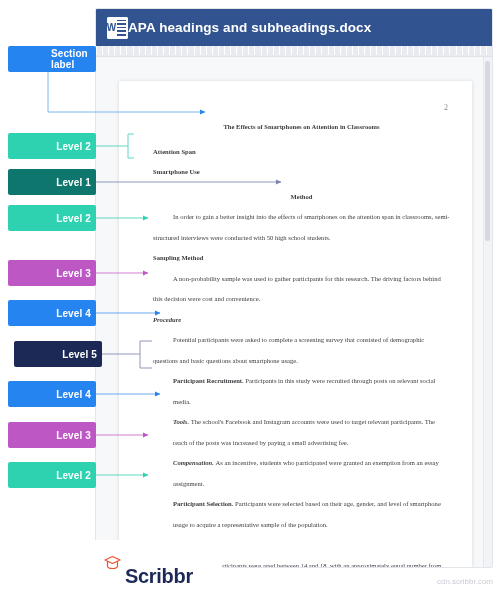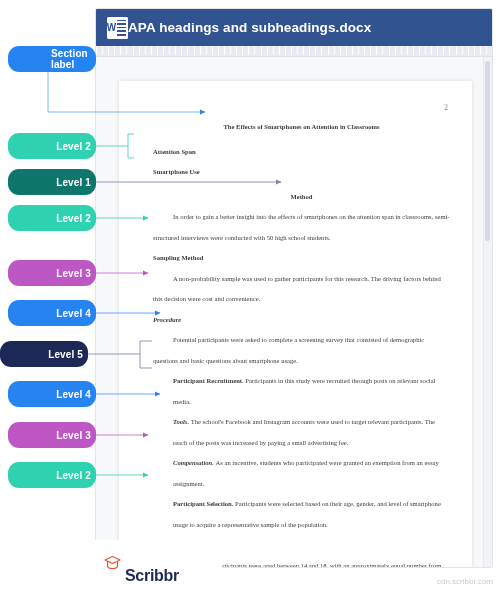--- a/index.html
+++ b/index.html
@@ -149,21 +149,21 @@
   .t-indent-bold { padding-left: 20px; font-weight: bold; }
   .t-indent-bold-italic { padding-left: 20px; font-weight: bold; font-style: italic; }
   .t-body { text-indent: 20px; }
   .t-run-normal { font-weight: normal; font-style: normal; }
   .sp-sm { height: 4px; }
 
   
   .chip {
     position: absolute;
     width: 88px; height: 26px;
-    border-radius: 11px;
+    border-radius: 2px;
     color: #ffffff;
     font-size: 10px;
     font-weight: bold;
     display: flex;
     align-items: center;
     justify-content: center;
     letter-spacing: 0.1px;
     z-index: 6;
     padding-left: 43px;
   }
@@ -184,21 +184,21 @@
     width: 134px; height: 44px;
     background: #ffffff;
     border-top-right-radius: 16px;
     display: flex;
     align-items: center;
     padding-left: 16px;
     z-index: 7;
   }
   .cap-icon { width: 17px; height: 15px; flex: 0 0 auto; margin-right: 4px; }
   .scribbr-word {
-    font-size: 16px;
+    font-size: 20px;
     font-weight: bold;
     color: #1c2957;
     letter-spacing: -0.3px;
     font-family: "Liberation Sans", sans-serif;
     margin-top: 28px;
   }
 
   .watermark {
     position: absolute;
     right: 8px; bottom: 14px;
@@ -410,21 +410,21 @@
       </div>
       <div class="chip" style="left: 8px; top: 205px; background: rgb(47, 210, 176);">
         <span>Level 2</span>
       </div>
       <div class="chip" style="left: 8px; top: 260px; background: rgb(188, 87, 196);">
         <span>Level 3</span>
       </div>
       <div class="chip" style="left: 8px; top: 300px; background: rgb(38, 132, 240);">
         <span>Level 4</span>
       </div>
-      <div class="chip" style="left: 0; top: 341px; background: rgb(28, 41, 87); align-items: center;">
+      <div class="chip" style="left: 14px; top: 341px; background: rgb(28, 41, 87); align-items: center;">
         <span>Level 5</span>
       </div>
       <div class="chip" style="left: 8px; top: 381px; background: rgb(38, 132, 240);">
         <span>Level 4</span>
       </div>
       <div class="chip" style="left: 8px; top: 422px; background: rgb(188, 87, 196);">
         <span>Level 3</span>
       </div>
       <div class="chip" style="left: 8px; top: 462px; background: rgb(47, 210, 176);">
         <span>Level 2</span>

